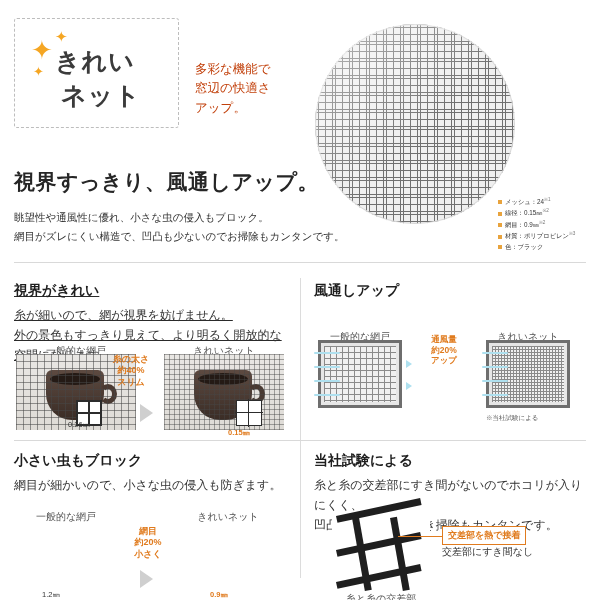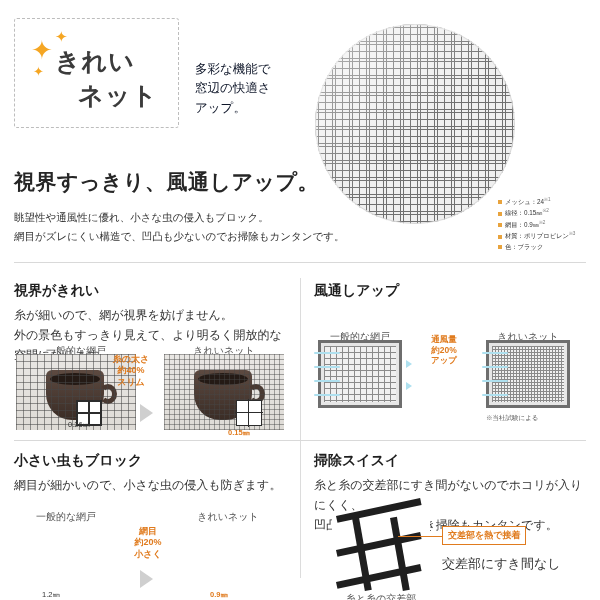--- a/index.html
+++ b/index.html
@@ -22,25 +22,25 @@
   }
   .sparkle { position:absolute; color:#f5a623; line-height:1; }
   .sp1 { left:16px; top:18px; font-size:26px; }
   .sp2 { left:40px; top:10px; font-size:15px; }
   .sp3 { left:18px; top:46px; font-size:13px; }
   .logo-text {
     position:absolute; left:40px; top:26px; width:120px;
     font-size:25px; font-weight:700; letter-spacing:1px; color:#3b3b3b;
     line-height:1.35;
   }
-  .logo-text .l2 { display:block; padding-left:6px;text-align:center; }
+  .logo-text .l2 { display:block; padding-left:6px; }
 
   .hero-copy {
     position:absolute; left:195px; top:60px; width:150px;
-    font-size:12.5px; line-height:1.55; color:#0f172a;
+    font-size:12.5px; line-height:1.55; color:#c2410c;
   }
 
   .mesh-circle {
     position:absolute; left:315px; top:24px; width:200px; height:200px;
     border-radius:50%;
     background:
       repeating-linear-gradient(to right, #6f6f6f 0 0.6px, rgba(255,255,255,0) 0.6px 3.4px),
       repeating-linear-gradient(to bottom, #6f6f6f 0 0.6px, rgba(255,255,255,0) 0.6px 3.4px),
       #efefef;
     box-shadow:0 0 0 1px #d7d7d7 inset;
@@ -81,21 +81,21 @@
   }
 
   
   .q { position:absolute; }
   .q-title { font-size:14px; font-weight:700; color:#1f1f1f; }
   .q-body { font-size:12px; line-height:1.65; color:#333; margin-top:6px; }
 
   .cap { font-size:7.5px; color:#555; text-align:center; }
 
   
-  .q1 { left:14px; top:282px; width:272px; }
+  .q1 { left:14px; top:282px; width:272px;text-decoration:underline; }
   .q1-imgs { position:absolute; left:0; top:62px; width:272px; height:88px; }
   .cup-box { position:absolute; width:120px; height:86px; }
   .cup-box.left { left:2px; }
   .cup-box.right { left:150px; }
   .cup-scene {
     position:absolute; left:0; top:10px; width:120px; height:76px;
     background:linear-gradient(#e9e7e4,#dedbd6);
     overflow:hidden;
   }
   .cup {
@@ -195,21 +195,21 @@
   .q4-img { position:absolute; left:0; top:58px; width:272px; height:90px; }
   .weave {
     position:absolute; left:18px; top:6px; width:98px; height:74px; background:#fff;
   }
   .weave .b { position:absolute; background:#1f1f1f; }
   .callout-box {
     position:absolute; left:128px; top:16px;
     border:1.5px solid #e07b1e; color:#e07b1e;
     font-size:9px; font-weight:700; padding:2px 5px; background:#fff;
   }
-  .callout-sub { position:absolute; left:128px; top:45px; font-size:13px; color:#333; }
+  .callout-sub { position:absolute; left:128px; top:35px; font-size:10px; color:#333; }
   .lead-line { position:absolute; background:#e07b1e; height:1px; }
 
   .cap-left-lbl { position:absolute; font-size:10px; color:#555; }
 </style>
 </head>
 <body>
 
 <div class="page">
 
   <div class="hero-logo">
@@ -346,21 +346,21 @@
 約20%
 小さく</div>
       <div class="arrow-r" style="left:126px; top:60px;"></div>
 
       <div class="dim" style="left:28px; top:80px;">1.2㎜</div>
       <div class="dim orange" style="left:196px; top:80px;">0.9㎜</div>
     </div>
   </div>
 
   <div class="q q4">
-    <div class="q-title">掃除スイスイ</div>
+    <div class="q-title">当社試験による</div>
     <div class="q-body" style="white-space:pre-line;">糸と糸の交差部にすき間がないのでホコリが入りにくく、
 凹凸が少ないので拭き掃除もカンタンです。</div>
 
     <div class="q4-img">
       <div class="weave">
         <div class="b" style="left:4px; top:0; width:86px; height:7px; transform:rotate(-12deg); transform-origin:left top;"></div>
         <div class="b" style="left:4px; top:34px; width:86px; height:7px; transform:rotate(-12deg); transform-origin:left top;"></div>
         <div class="b" style="left:4px; top:66px; width:86px; height:7px; transform:rotate(-12deg); transform-origin:left top;"></div>
         <div class="b" style="left:20px; top:2px; width:7px; height:74px; transform:rotate(-10deg); transform-origin:left top;"></div>
         <div class="b" style="left:58px; top:2px; width:7px; height:74px; transform:rotate(-10deg); transform-origin:left top;"></div>

